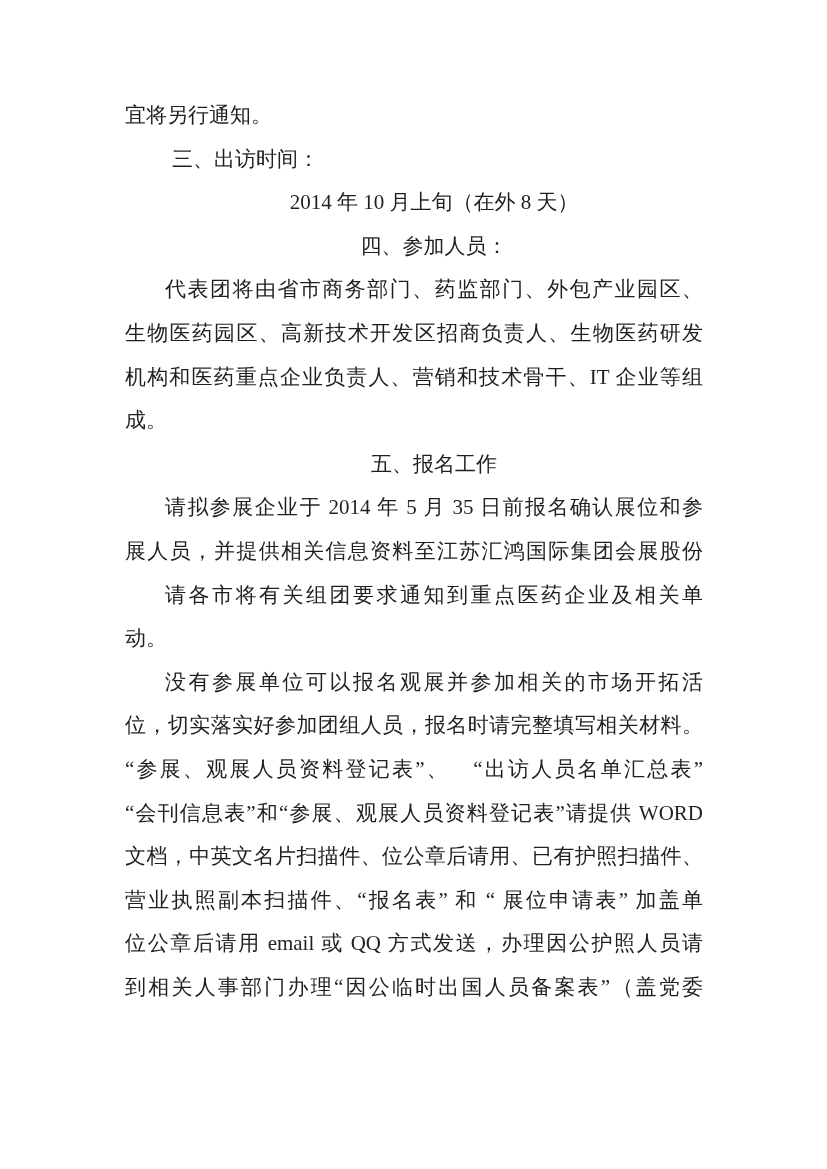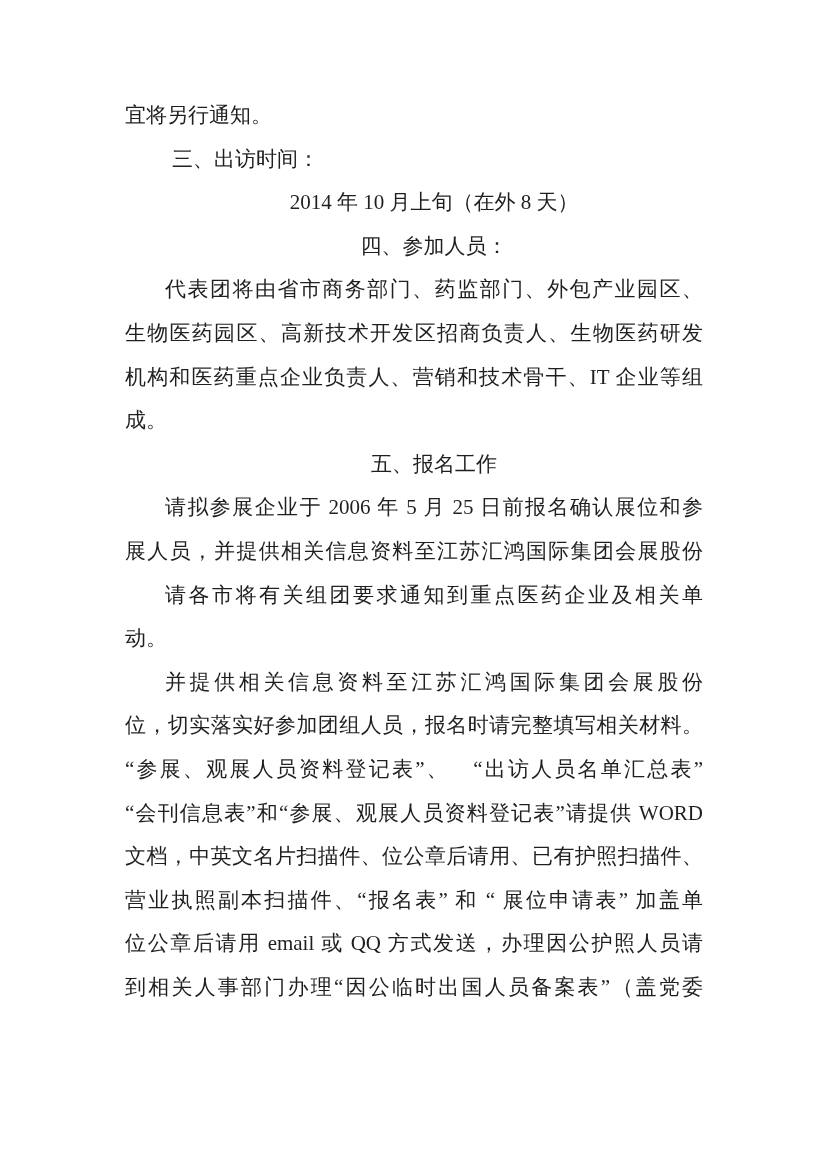--- a/index.html
+++ b/index.html
@@ -47,25 +47,25 @@
   <div class="text-block">
     <div class="line">宜将另行通知。</div>
     <div class="line indent-more">三、出访时间：</div>
     <div class="line indent">2014 年 10 月上旬（在外 8 天）</div>
     <div class="line indent">四、参加人员：</div>
     <div class="line indent fill">代表团将由省市商务部门、药监部门、外包产业园区、</div>
     <div class="line fill">生物医药园区、高新技术开发区招商负责人、生物医药研发</div>
     <div class="line fill">机构和医药重点企业负责人、营销和技术骨干、IT 企业等组</div>
     <div class="line">成。</div>
     <div class="line indent">五、报名工作</div>
-    <div class="line indent fill">请拟参展企业于 2006 年 5 月 25 日前报名确认展位和参</div>
+    <div class="line indent fill">请拟参展企业于 2014 年 5 月 35 日前报名确认展位和参</div>
     <div class="line fill">展人员，并提供相关信息资料至江苏汇鸿国际集团会展股份</div>
     <div class="line indent fill">请各市将有关组团要求通知到重点医药企业及相关单</div>
     <div class="line">动。</div>
-    <div class="line indent fill">并提供相关信息资料至江苏汇鸿国际集团会展股份</div>
+    <div class="line indent fill">没有参展单位可以报名观展并参加相关的市场开拓活</div>
     <div class="line fill">位，切实落实好参加团组人员，报名时请完整填写相关材料。</div>
     <div class="line fill">“参展、观展人员资料登记表”、　“出访人员名单汇总表”</div>
     <div class="line fill">“会刊信息表”和“参展、观展人员资料登记表”请提供 WORD</div>
     <div class="line fill">文档，中英文名片扫描件、位公章后请用、已有护照扫描件、</div>
     <div class="line fill">营业执照副本扫描件、“报名表” 和 “ 展位申请表” 加盖单</div>
     <div class="line fill">位公章后请用 email 或 QQ 方式发送，办理因公护照人员请</div>
     <div class="line fill">到相关人事部门办理“因公临时出国人员备案表”（盖党委</div>
   </div>
 </div>
 

